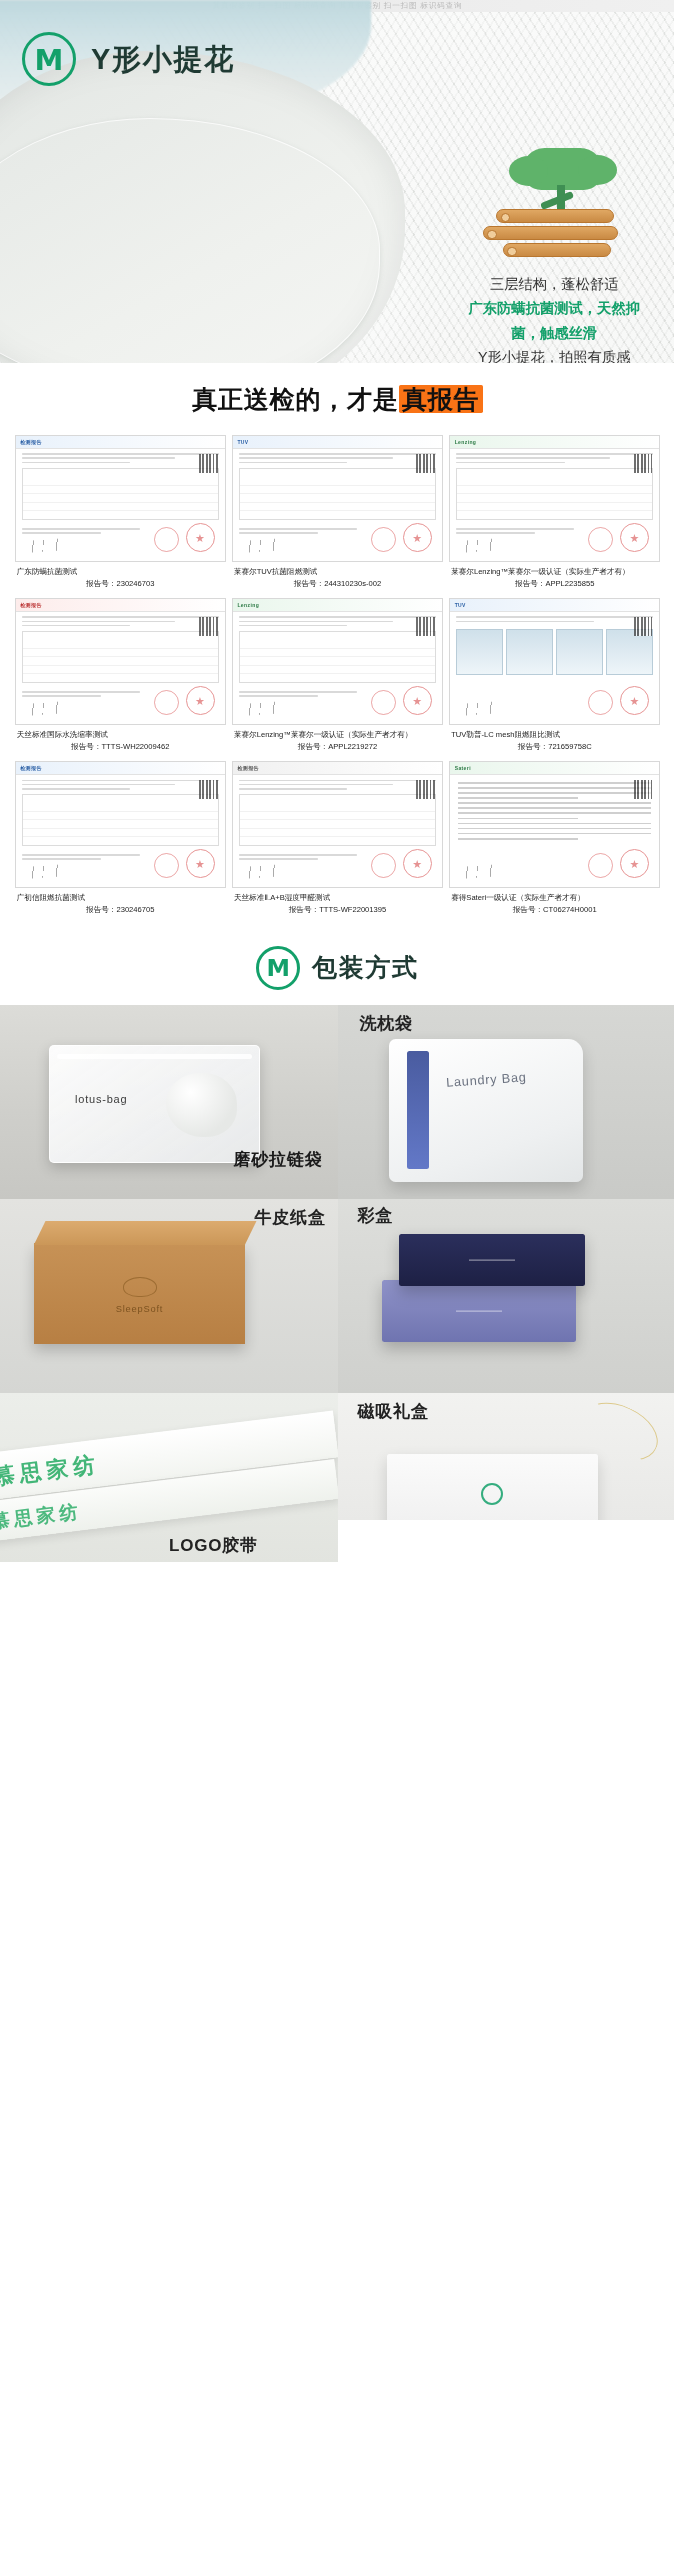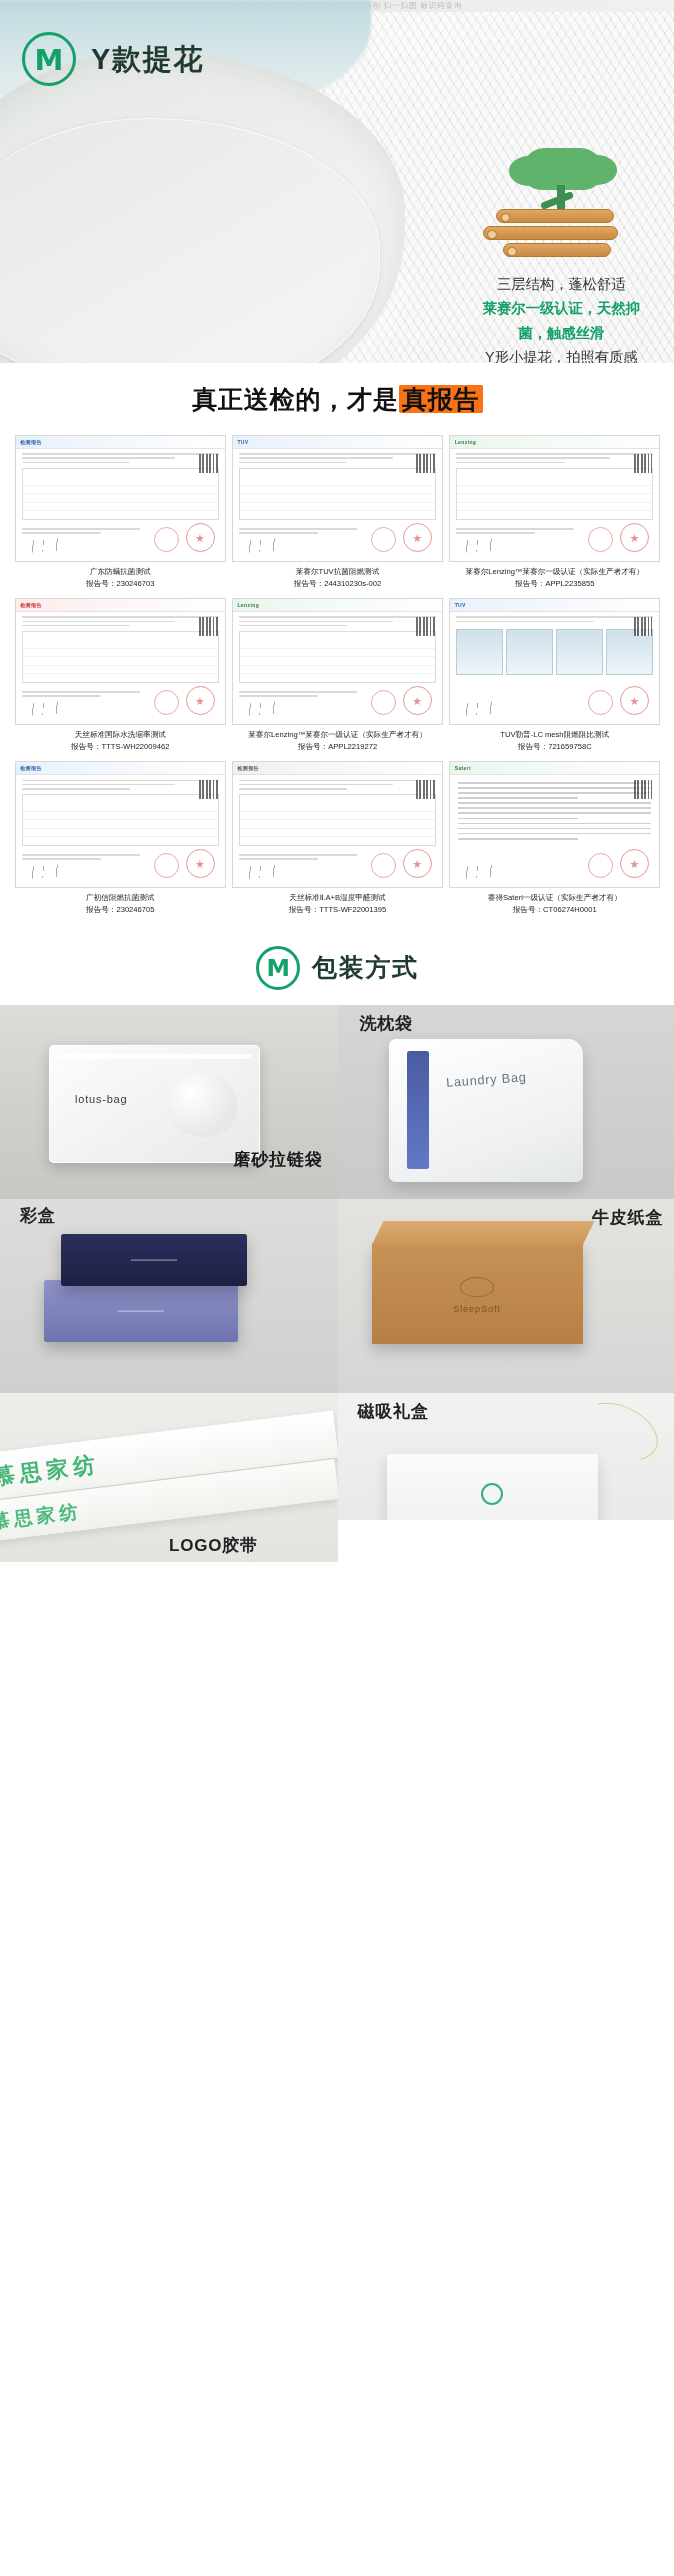--- a/index.html
+++ b/index.html
@@ -161,21 +161,21 @@
       repeating-linear-gradient(90deg,#333 0 1.7px,#fff 1.7px 3.4px),
       repeating-linear-gradient(180deg,#333 0 1.7px,#fff 1.7px 3.4px);
     opacity: .7;
   }
   .rt-sign {
     position: absolute; left: 11.8px; bottom: 10px; width: 51px; height: 11.8px;
     background: linear-gradient(100deg, transparent 0 10%, #555 10% 12%, transparent 12% 30%, #555 30% 31%, transparent 31% 55%, #555 55% 57%, transparent 57%);
     opacity: .5; transform: rotate(-4deg);
   }
   .report-caption {
-    font-size: 7.6px; color: #222; line-height: 1.6; padding: 4.2px 1.7px 0; text-align: center;
+    font-size: 7.6px; color: #222; line-height: 1.6; padding: 4.2px 1.7px 0; 
   }
   .report-no { font-size: 7.6px; color: #222; text-align: center; line-height: 1.5; }
 
   
   .v-blue  .rt-head { background: linear-gradient(90deg,#e8f1fb,#ffffff); }
   .v-green .rt-head { background: linear-gradient(90deg,#e9f6ec,#ffffff); }
   .v-green .rt-head .brand { color: #2c7a45; }
   .v-grey  .rt-head { background: linear-gradient(90deg,#f0f0f0,#ffffff); }
   .v-grey  .rt-head .brand { color: #555; }
   .v-red   .rt-head { background: linear-gradient(90deg,#fdeceb,#ffffff); }
@@ -355,36 +355,36 @@
       <span>其真假鉴别 扫一扫图 标识码查询    其真假鉴别 扫一扫图 标识码查询</span>
     </div>
     <div class="fabric"></div>
     <div class="fabric-band"></div>
     <div class="fabric-curve"></div>
     <div class="fabric-seam"></div>
 
     <div class="hero-logo">
       <div class="m">M</div>
     </div>
-    <div class="hero-title">Y款提花</div>
+    <div class="hero-title">Y形小提花</div>
 
     <div class="illus">
       <div class="tree-crown"></div>
       <div class="tree-trunk"></div>
       <div class="tree-branch"></div>
       <div class="logs">
         <div class="log l1"></div>
         <div class="log l2"></div>
         <div class="log l3"></div>
       </div>
     </div>
 
     <div class="hero-copy">
       <div>三层结构，蓬松舒适</div>
-      <div class="accent">莱赛尔一级认证，天然抑</div>
+      <div class="accent">广东防螨抗菌测试，天然抑</div>
       <div class="accent">菌，触感丝滑</div>
       <div>Y形小提花，拍照有质感</div>
     </div>
   </section>
 
   <section class="reports">
     <div class="reports-title">
       <span>真正送检的，才是</span><span class="hl">真报告</span>
     </div>
     <div class="report-grid" id="report-grid">
@@ -620,38 +620,38 @@
         <div class="pack-label">磨砂拉链袋</div>
       </div>
 
       <div class="pack-cell c2">
         <div class="pack-label">洗枕袋</div>
         <div class="lbag">
           <div class="lbag-text">Laundry Bag</div>
         </div>
       </div>
 
-      <div class="pack-cell c4">
-        <div class="pack-label">彩盒</div>
-        <div class="cbox b1">
-            <div class="cbox-line"></div>
-          </div>
-        <div class="cbox b2">
-            <div class="cbox-line"></div>
-          </div>
-      </div>
-
       <div class="pack-cell c3">
         <div class="pack-label">牛皮纸盒</div>
         <div class="kbox">
           <div class="kbox-mark"></div>
           <div class="kbox-txt">SleepSoft</div>
         </div>
       </div>
 
+      <div class="pack-cell c4">
+        <div class="pack-label">彩盒</div>
+        <div class="cbox b1">
+            <div class="cbox-line"></div>
+          </div>
+        <div class="cbox b2">
+            <div class="cbox-line"></div>
+          </div>
+      </div>
+
       <div class="pack-cell c5">
         <div class="tape">
           <div class="tape-txt">慕思家纺</div>
         </div>
         <div class="tape2">
           <div class="tape2-txt">慕思家纺</div>
         </div>
         <div class="pack-label">LOGO胶带</div>
       </div>
 

